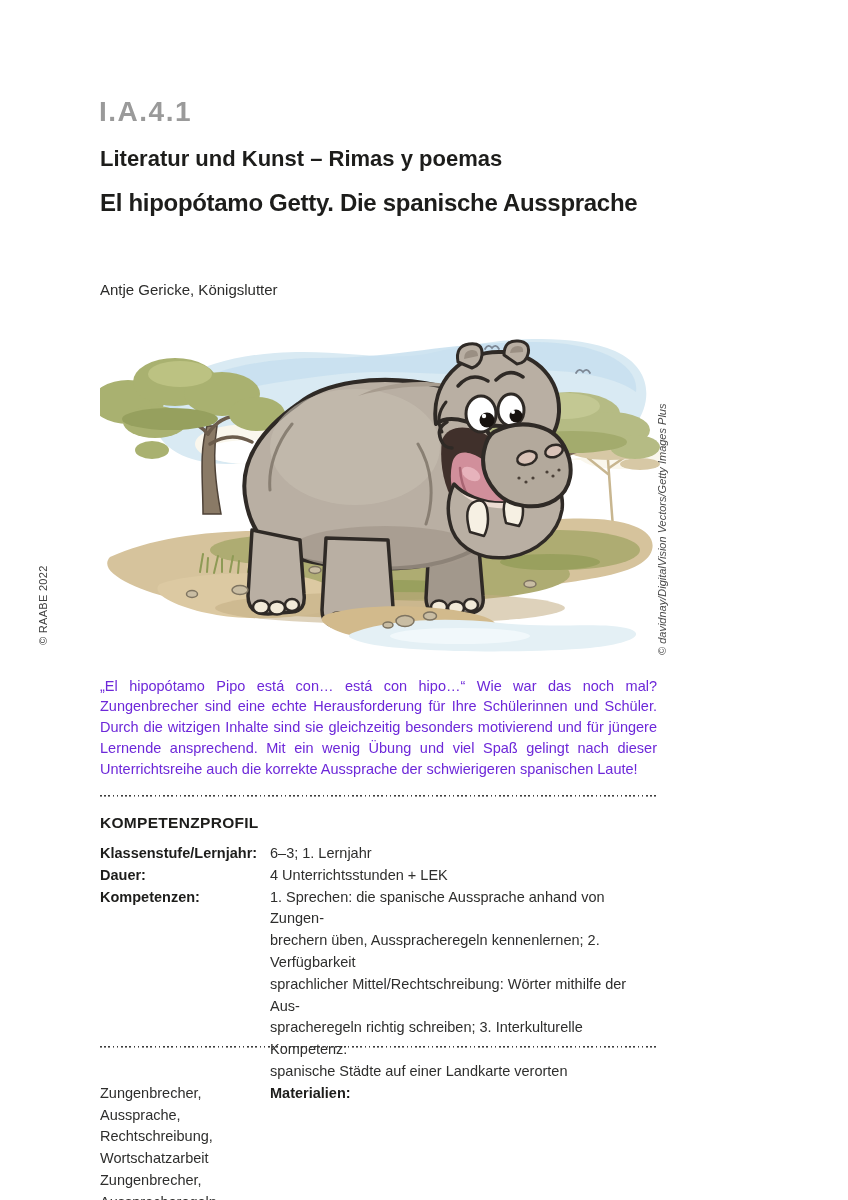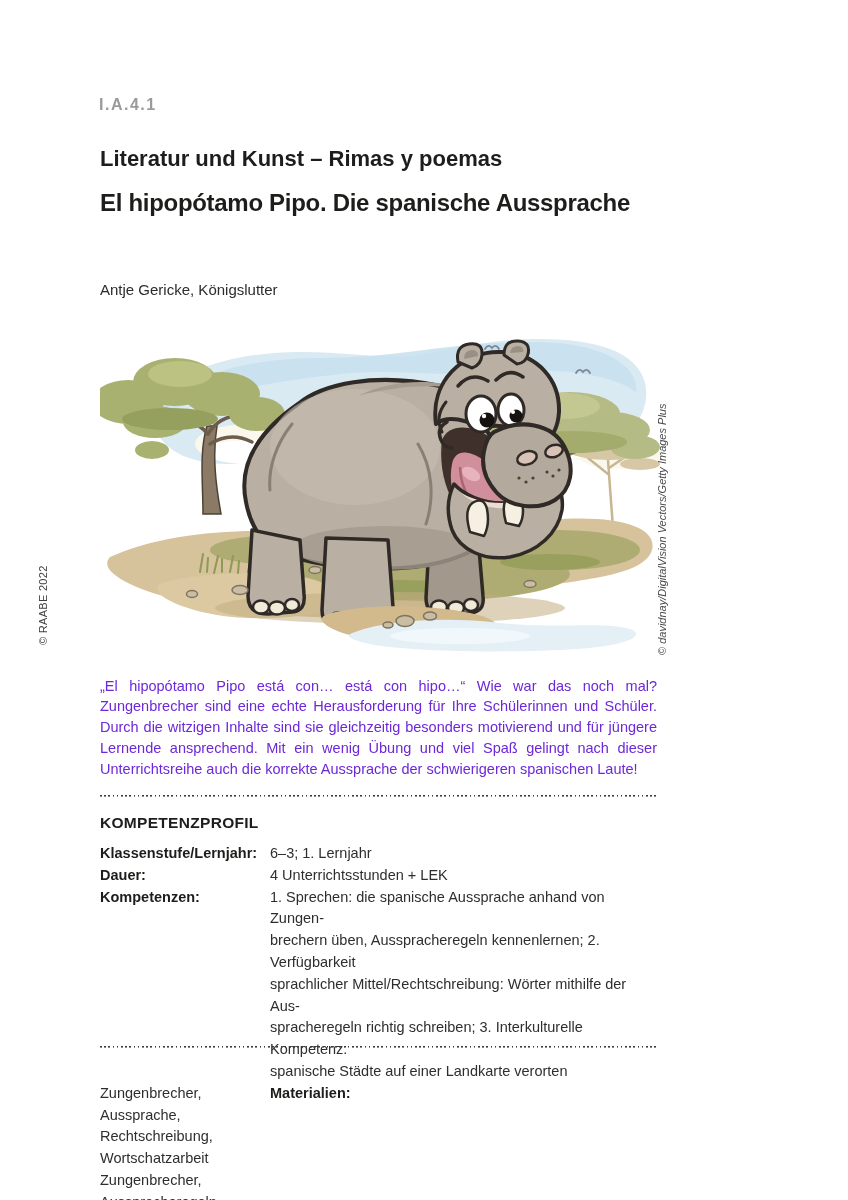--- a/index.html
+++ b/index.html
@@ -1,21 +1,21 @@
 <!DOCTYPE html>
 <html><head>
 <meta charset="utf-8">
 <style>
   html,body{margin:0;padding:0;background:#e8e8e8;}
   .page{
     position:relative;width:848px;height:1200px;margin:0 auto;background:#ffffff;
     font-family:"Liberation Sans","DejaVu Sans",sans-serif;color:#1d1d1b;overflow:hidden;
   }
   .abs{position:absolute;}
-  .doc-code{left:99px;top:96px;font-size:16px;font-weight:700;color:#9a9a9a;letter-spacing:1.5px;}
+  .doc-code{left:99px;top:96px;font-size:28px;font-weight:700;color:#9a9a9a;letter-spacing:1.5px;}
   .kicker{left:100px;top:146px;font-size:22px;font-weight:700;color:#1d1d1b;}
   .title{left:100px;top:186px;font-size:24px;font-weight:700;line-height:34px;letter-spacing:-0.3px;color:#1d1d1b;}
   .title div{white-space:nowrap;}
   .author{left:100px;top:281px;font-size:15px;color:#2c2c2b;}
   .illu{left:100px;top:322px;width:572px;height:336px;}
   .copyleft{
     left:37px;top:645px;transform:rotate(-90deg);transform-origin:0 0;
     width:100px;font-size:11px;color:#3f3f3f;letter-spacing:0.3px;white-space:nowrap;
   }
   .img-credit{
@@ -37,21 +37,21 @@
 </style>
 </head>
 <body>
 
 <div class="page">
 
   <div class="abs doc-code">I.A.4.1</div>
   <div class="abs kicker">Literatur und Kunst – Rimas y poemas</div>
 
   <div class="abs title">
-    <div>El hipopótamo Pipo. Die spanische Aussprache</div>
+    <div>El hipopótamo Getty. Die spanische Aussprache</div>
   </div>
 
   <div class="abs author">Antje Gericke, Königslutter</div>
 
   <div class="abs copyleft">© RAABE 2022</div>
 
   <svg class="abs illu" viewBox="0 0 572 336">
 
     <g>
       <path fill="#d9eaf3" d="M55,105 C48,66 100,36 175,31 C245,26 285,42 335,30 C395,16 470,10 515,29 C551,45 553,78 536,102 C519,127 471,118 435,128 C395,140 350,128 300,134 C250,140 200,128 160,138 C120,148 66,140 55,105 Z"></path>

